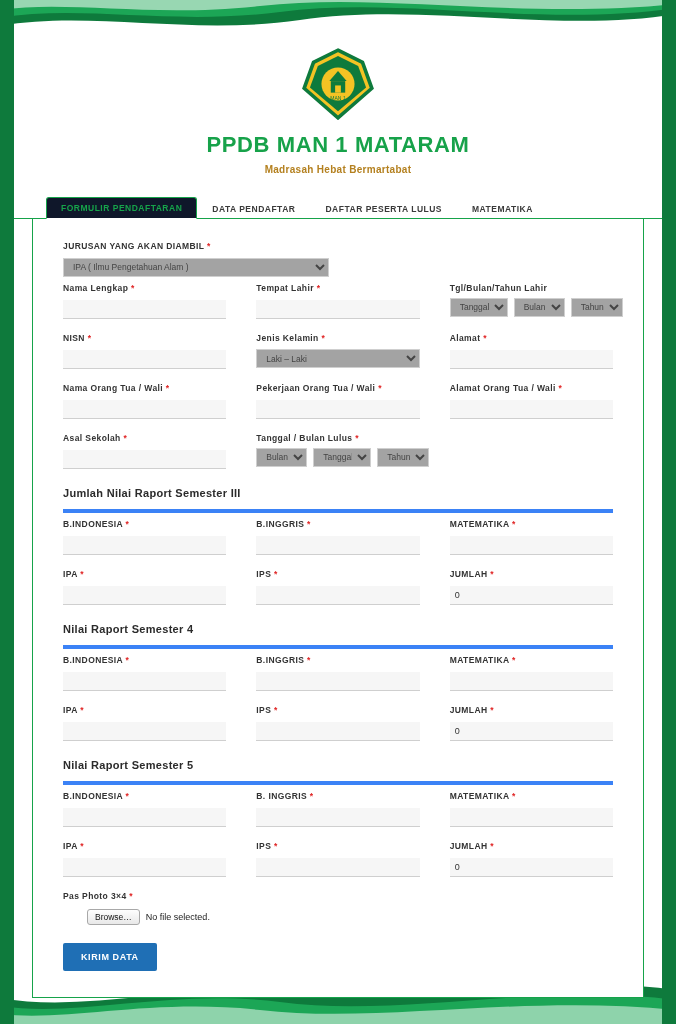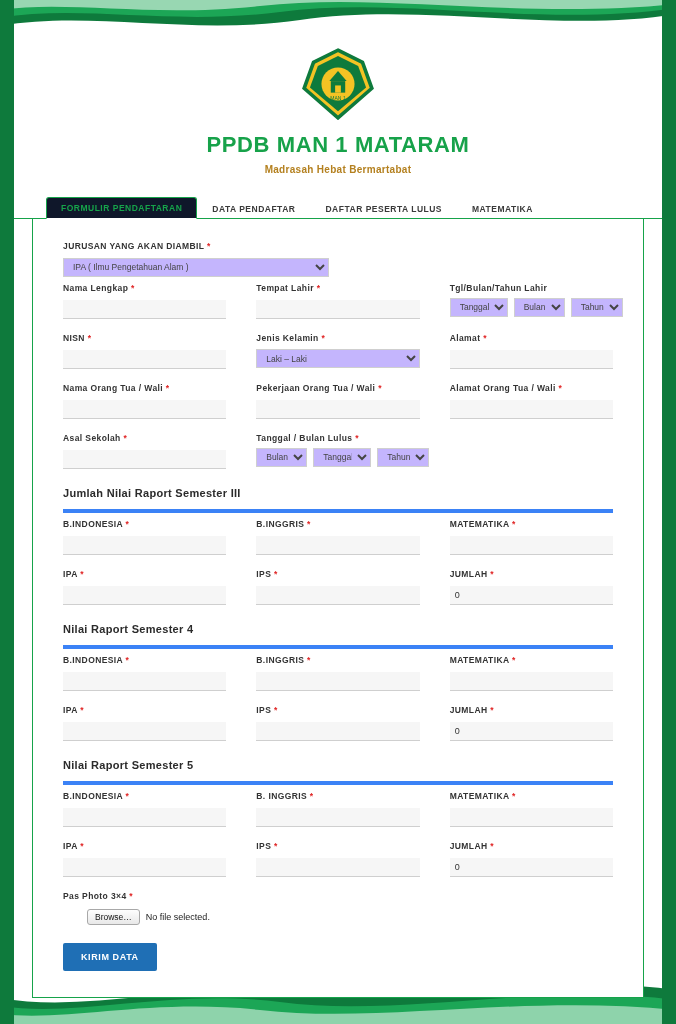--- a/index.html
+++ b/index.html
@@ -134,21 +134,21 @@
     font-family: "Liberation Sans", sans-serif;
     color: #333;
     padding: 0 5px;
     outline: none;
   }
   .fld.value-0 { color: #555; }
 
   select.sel {
     height: 19px;
     border: 1px solid #cfcfcf;
-    background: #c4b5fd;
+    background: #a3a3a3;
     font-size: 8.5px;
     font-family: "Liberation Sans", sans-serif;
     color: #444;
     padding: 0 2px 0 5px;
     outline: none;
   }
   select.sel.full { width: 100%; }
   .jurusan-sel { width: 266px; }
   .date-group { display: flex; gap: 6px; align-items: center; }
   .date-group select.sel { width: 52px; }

